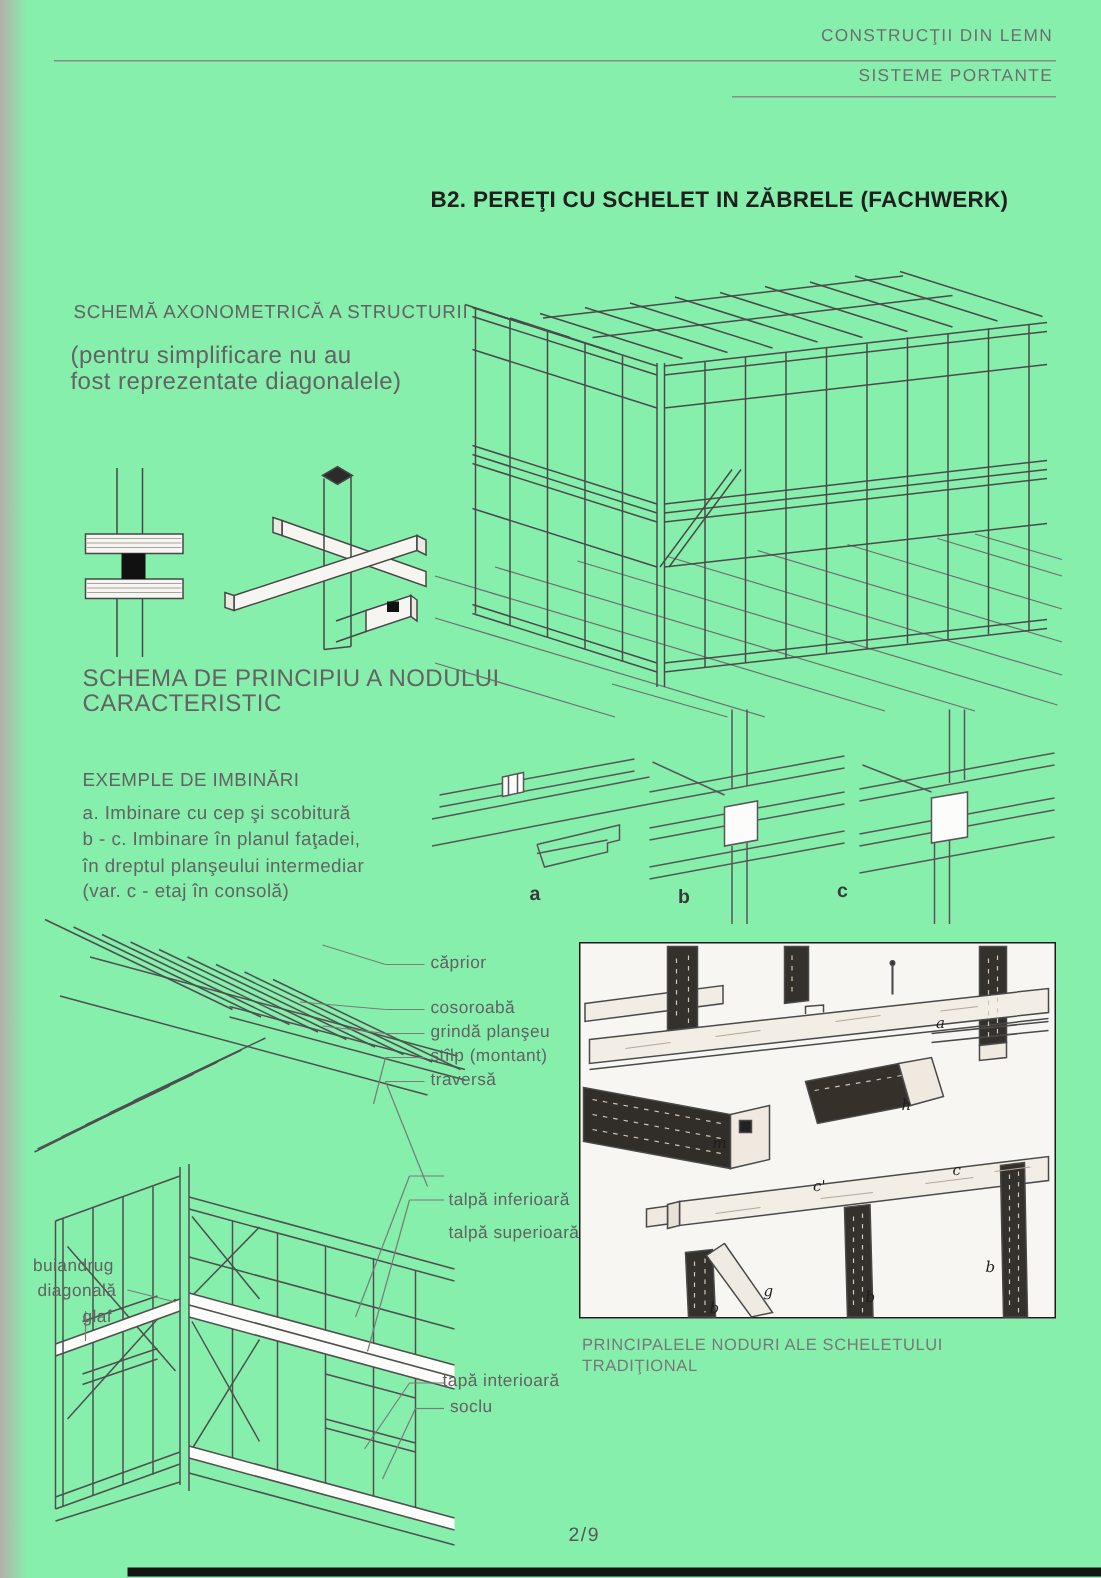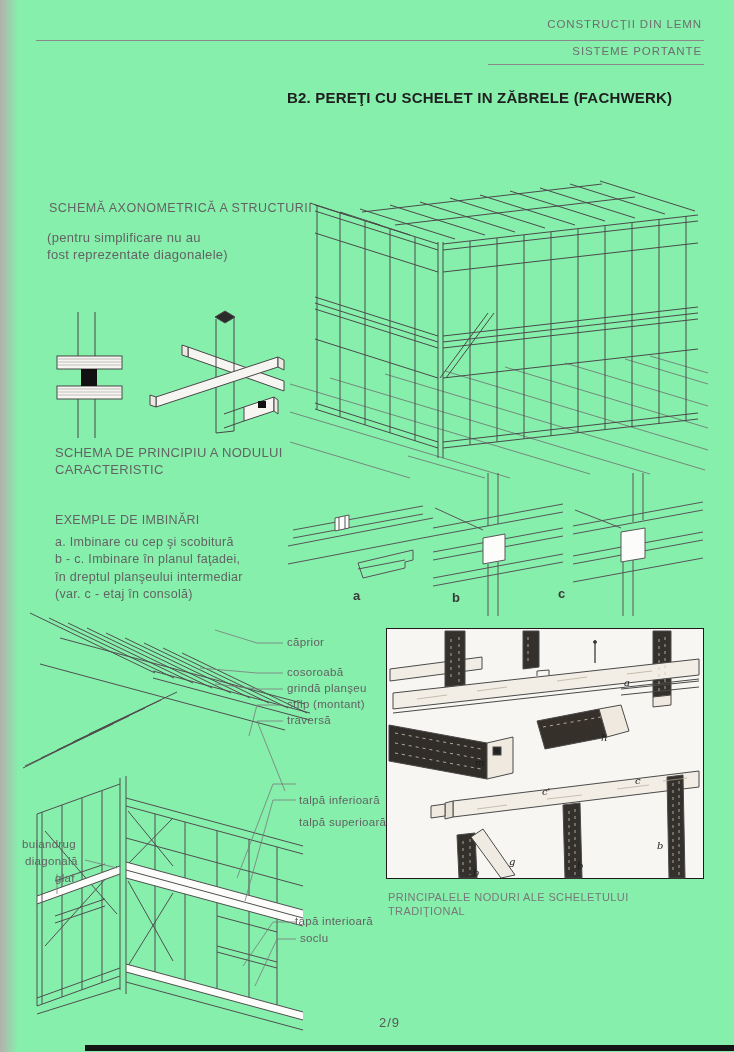--- a/index.html
+++ b/index.html
@@ -1,23 +1,23 @@
 <!DOCTYPE html>
 <html><head>
 <meta charset="utf-8">
 <style>
   html,body{margin:0;padding:0;background:#888;}
   #page{position:relative;width:734px;height:1052px;background:#86efac;overflow:hidden;
         font-family:"Liberation Sans","DejaVu Sans",sans-serif;color:#5f5f5f;}
   .abs{position:absolute;white-space:nowrap;}
   .kicker{font-size:11.5px;letter-spacing:.9px;color:#6e6e6e;}
   .rule{position:absolute;height:1px;background:#8a8a8a;}
-  .title{font-size:15px;font-weight:bold;letter-spacing:.2px;color:#1f1f1f;}
+  .title{font-size:15px;font-weight:bold;letter-spacing:.2px;color:#1f1f1f;margin-top:36px;}
   .h1{font-size:12.5px;letter-spacing:.5px;color:#636363;}
-  .note{font-size:13px;letter-spacing:.3px;color:#636363;line-height:17px;white-space:nowrap;}
+  .note{font-size:16px;letter-spacing:.3px;color:#636363;line-height:17px;white-space:nowrap;}
   .exline{font-size:12.5px;letter-spacing:.3px;color:#636363;line-height:17.5px;white-space:nowrap;}
   .lbl{font-size:11.5px;letter-spacing:.3px;color:#626262;}
   .jl{font-size:13px;font-weight:bold;color:#3a3a3a;}
   .cap{font-size:11px;letter-spacing:.4px;color:#787878;line-height:14px;}
   .pn{font-size:13px;letter-spacing:1px;color:#585858;}
   .nodefig{position:absolute;left:386px;top:628px;width:316px;height:249px;
            border:1.5px solid #1c1c1c;background:#f8f6f2;}
   .ann{position:absolute;font-family:"DejaVu Serif",serif;font-style:italic;
        font-size:10px;color:#1d1d1d;}
   .gutter{position:absolute;left:0;top:0;width:18px;height:1052px;

